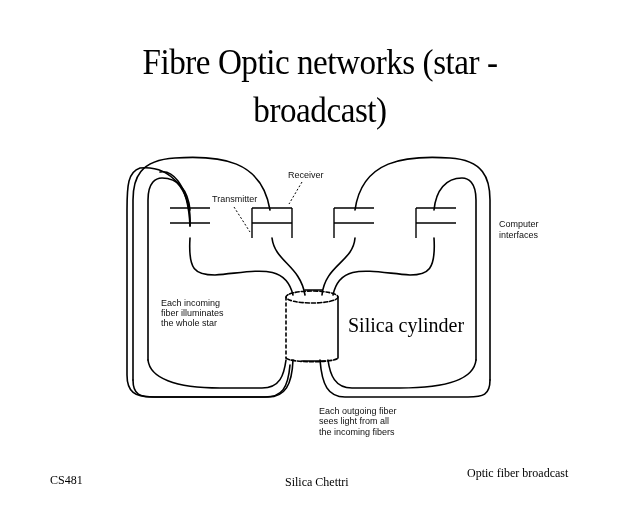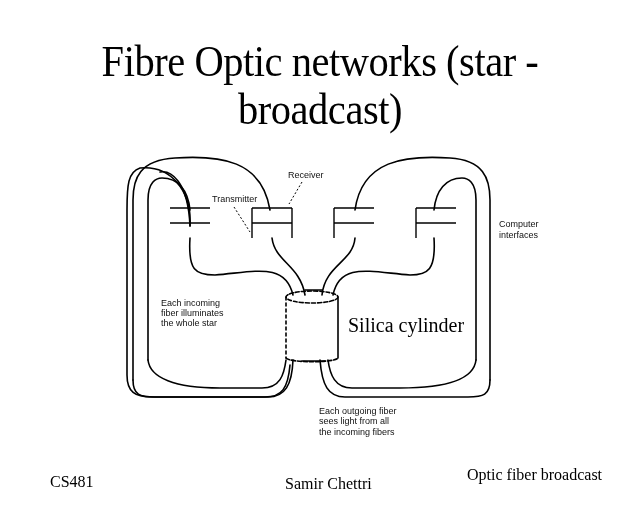--- a/index.html
+++ b/index.html
@@ -1,22 +1,22 @@
 <!DOCTYPE html>
 <html><head>
 <meta charset="utf-8">
 <style>
   html, body { margin: 0; padding: 0; background: #ffffff; }
   body { width: 640px; height: 512px; position: relative; overflow: hidden; font-family: "Liberation Serif", serif; color: #000; }
-  .title { position: absolute; left: 0; top: 38px; width: 640px; text-align: center; font-family: "Liberation Serif", serif; font-size: 44px; line-height: 48px; letter-spacing: -0.5px; }
+  .title { position: absolute; left: 0; top: 38px; width: 640px; text-align: center; font-family: "Liberation Serif", serif; font-size: 36px; line-height: 48px; letter-spacing: -0.5px; }
   .title .line { display: block; transform: scaleX(0.92); }
   svg.diagram { position: absolute; left: 0; top: 0; }
   .lbl { font-family: "Liberation Sans", sans-serif; font-size: 9px; fill: #111; }
   .big { font-family: "Liberation Serif", serif; font-size: 20px; fill: #000; }
-  .footer { position: absolute; font-family: "Liberation Serif", serif; font-size: 16px; }
+  .footer { position: absolute; font-family: "Liberation Serif", serif; font-size: 12px; }
 </style>
 </head>
 <body>
 
 <div class="title">
   <span class="line">Fibre Optic networks (star -</span>
   <span class="line">broadcast)</span>
 </div>
 
 <svg class="diagram" width="640" height="512" viewBox="0 0 640 512">
@@ -85,14 +85,14 @@
   <text class="lbl" x="161" y="306">Each incoming</text>
   <text class="lbl" x="161" y="316">fiber illuminates</text>
   <text class="lbl" x="161" y="326">the whole star</text>
   <text class="lbl" x="319" y="414">Each outgoing fiber</text>
   <text class="lbl" x="319" y="424">sees light from all</text>
   <text class="lbl" x="319" y="435">the incoming fibers</text>
   <text class="big" x="348" y="332">Silica cylinder</text>
 </svg>
 
 <div class="footer" style="left:50px; top:473px;">CS481</div>
-<div class="footer" style="left:285px; top:475px;">Samir Chettri</div>
+<div class="footer" style="left:285px; top:475px;">Silica Chettri</div>
 <div class="footer" style="left:467px; top:466px;">Optic fiber broadcast</div>
 
 </body></html>

